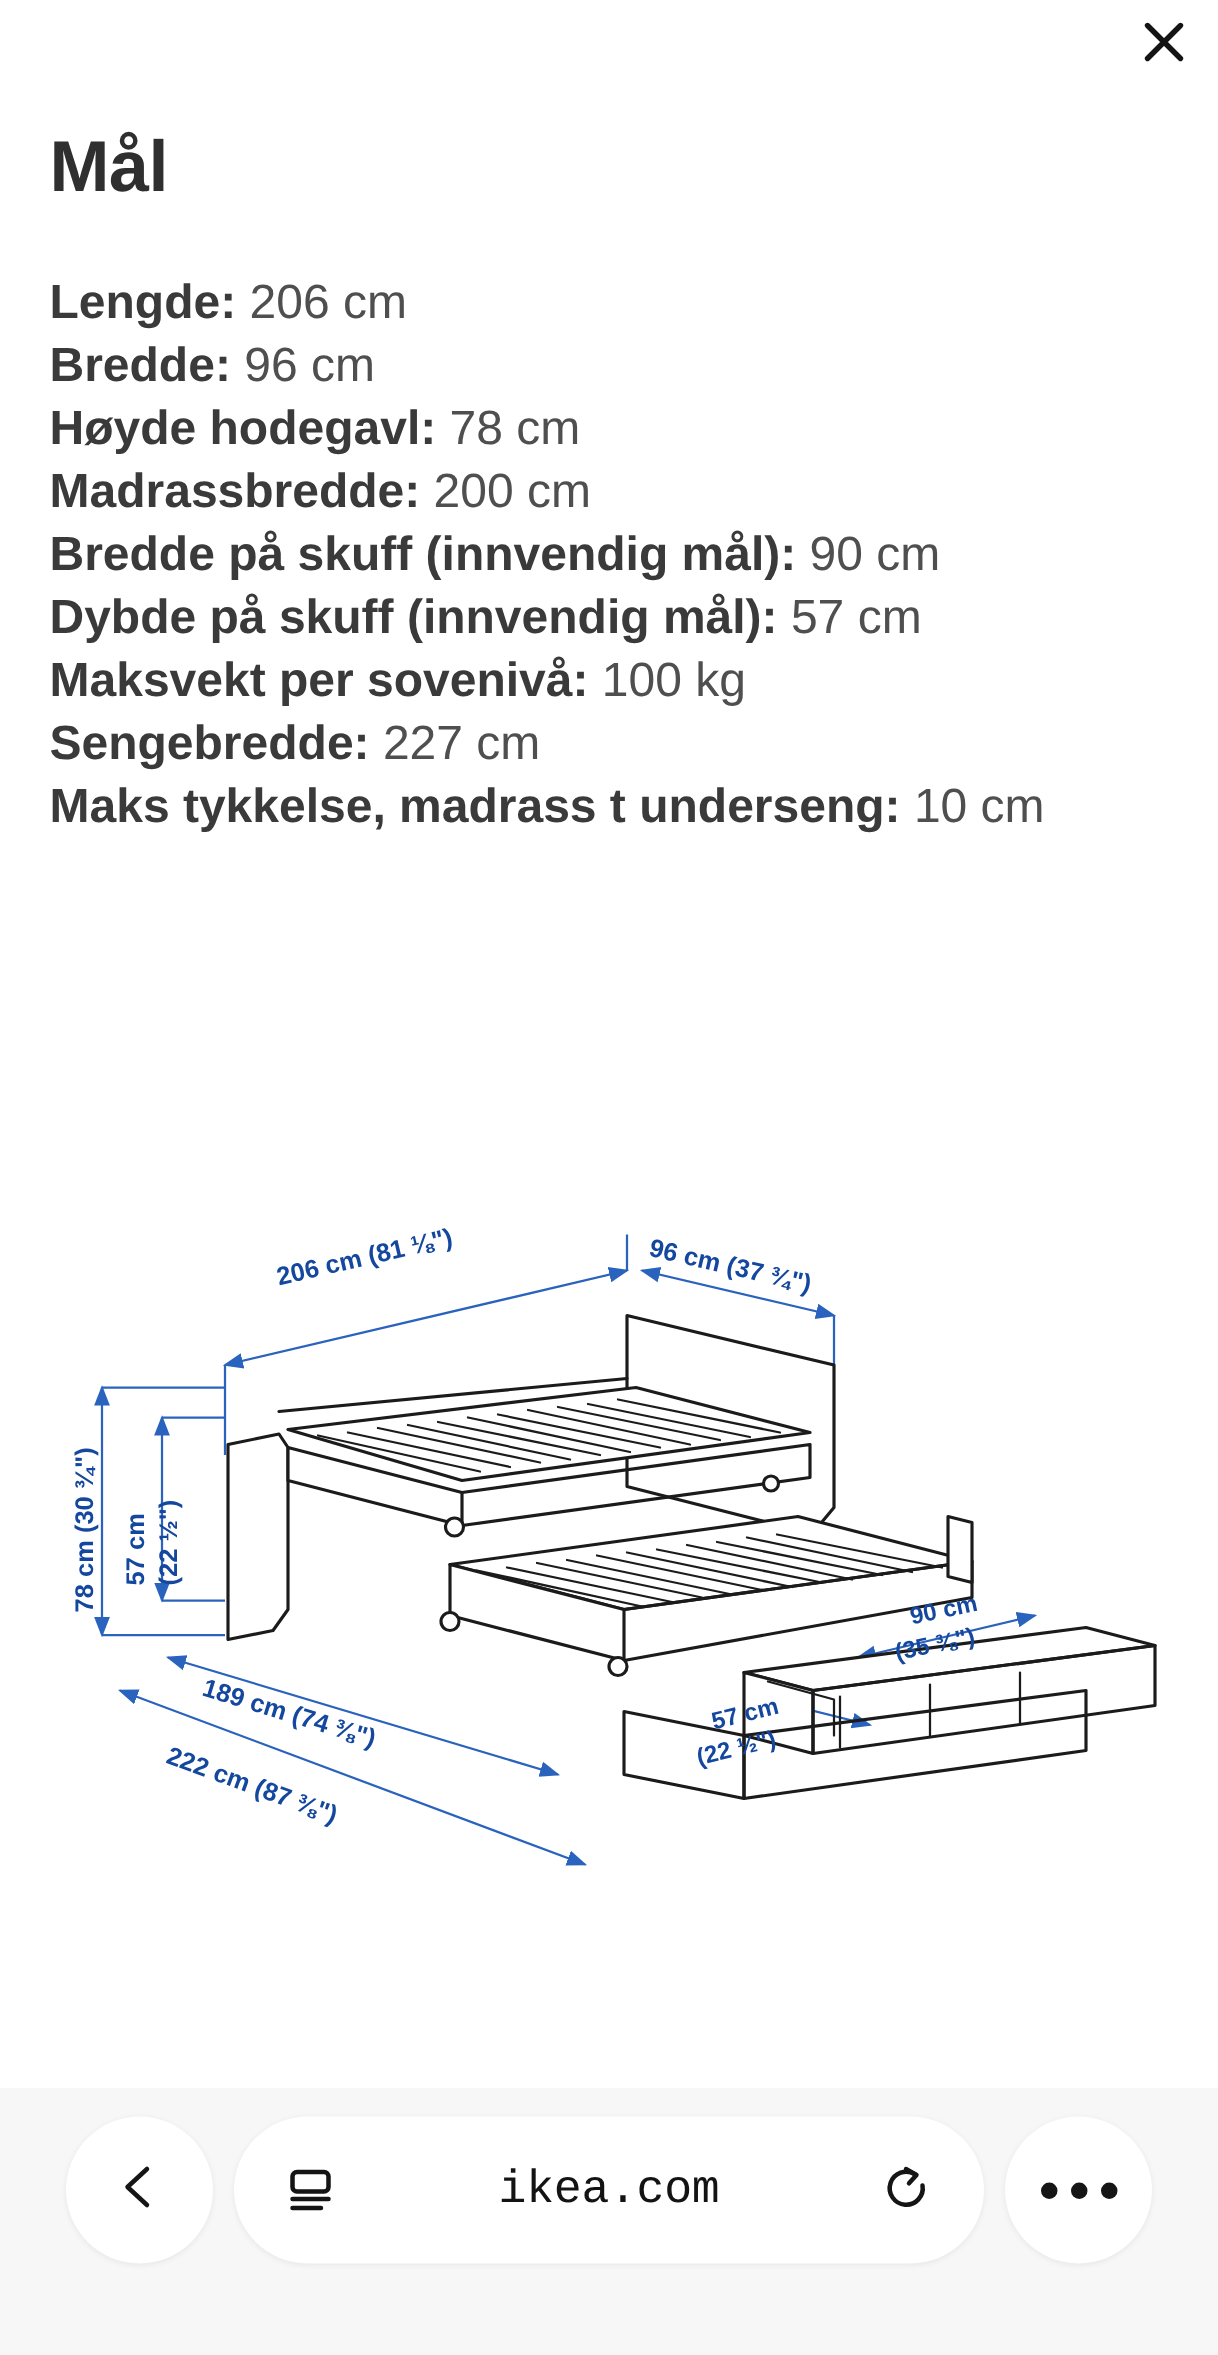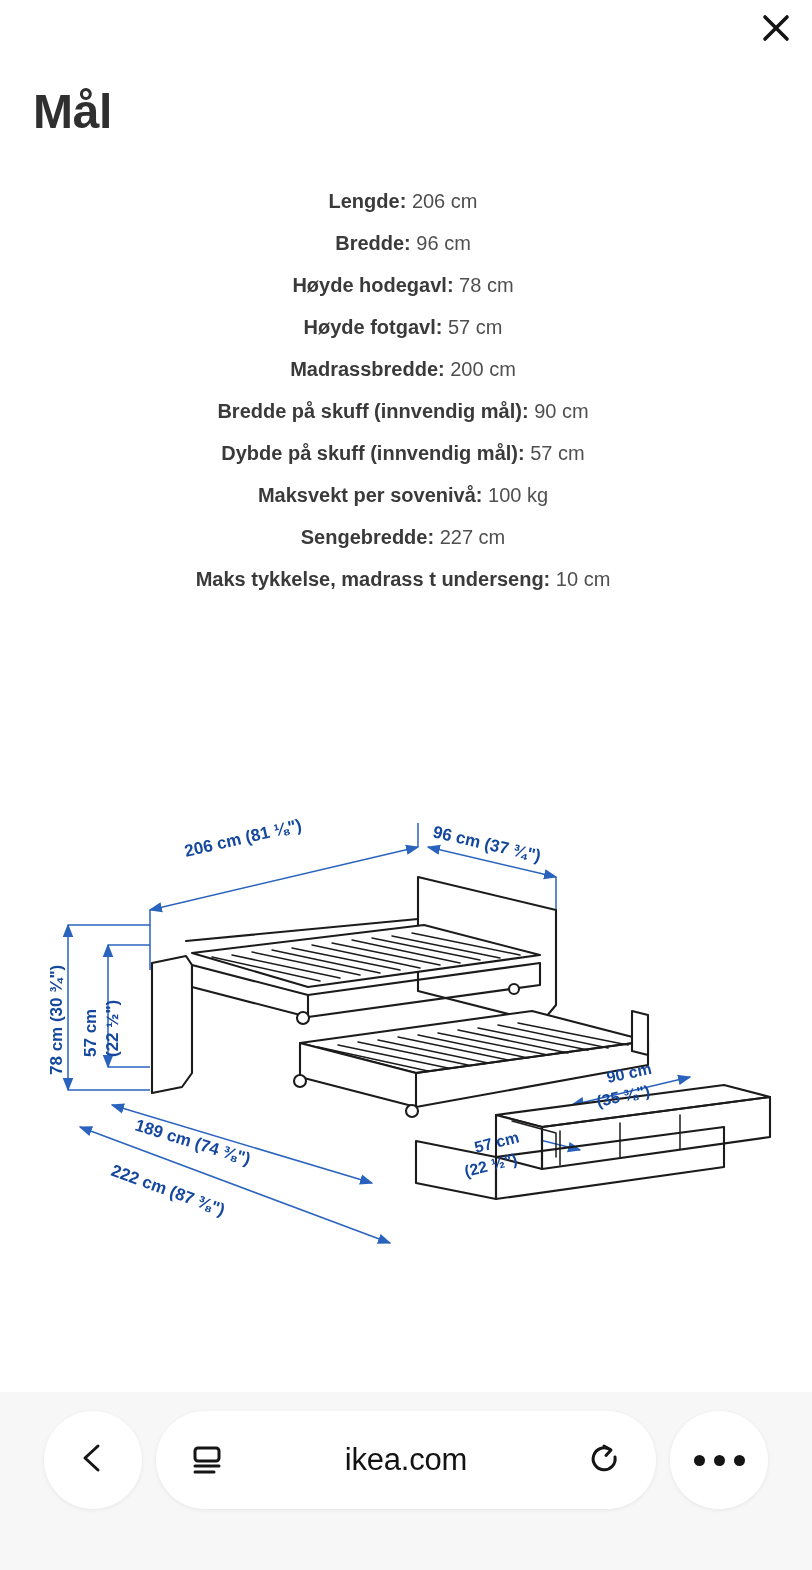--- a/index.html
+++ b/index.html
@@ -26,22 +26,22 @@
     font-size: 48px; font-weight: bold; color: #2f2f2f;
     letter-spacing: -0.3px; line-height: 1.1;
   }
 
   
   .spec-list {
     position: absolute; left: 33px; top: 180px;
     width: 740px;
   }
   .spec-row {
-    font-size: 20px; line-height: 42px;
-    color: #4a4a4a; white-space: nowrap; text-align: center;
+    font-size: 32px; line-height: 42px;
+    color: #4a4a4a; white-space: nowrap;
   }
   .spec-label { font-weight: bold; color: #3a3a3a; }
   .spec-value { font-weight: normal; color: #4f4f4f; }
 
   
   .diagram-wrap {
     position: absolute; left: 0; top: 805px;
     width: 812px; height: 530px;
   }
   .diagram-wrap svg { display: block; width: 812px; height: 530px; }
@@ -73,20 +73,21 @@
     box-shadow: 0 1px 4px rgba(0,0,0,0.07);
     cursor: pointer; flex: none;
   }
   .tb-pill {
     flex: 1; height: 98px; margin: 16px 14px;
     border-radius: 49px; background: #ffffff;
     display: flex; align-items: center; justify-content: space-between;
     padding: 0 34px;
     box-shadow: 0 1px 4px rgba(0,0,0,0.07);
     cursor: pointer;
+    font-family: Liberation Mono, monospace;
   }
   .tb-url {
     font-size: 31px; color: #131313; letter-spacing: -0.2px;
     flex: 1; text-align: center;
   }
   .tb-ico { display: flex; align-items: center; justify-content: center; flex: none; cursor: pointer; }
   .dots { display: flex; gap: 9px; align-items: center; }
   .dots i { width: 11px; height: 11px; border-radius: 50%; background: #151515; display: block; }
 </style>
 </head>
@@ -109,24 +110,20 @@
       <span class="spec-label">Lengde:</span>
       <span class="spec-value">206 cm</span>
     </div>
     <div class="spec-row">
       <span class="spec-label">Bredde:</span>
       <span class="spec-value">96 cm</span>
     </div>
     <div class="spec-row">
       <span class="spec-label">Høyde hodegavl:</span>
       <span class="spec-value">78 cm</span>
-    </div>
-    <div class="spec-row">
-      <span class="spec-label">Høyde fotgavl:</span>
-      <span class="spec-value">57 cm</span>
     </div>
     <div class="spec-row">
       <span class="spec-label">Madrassbredde:</span>
       <span class="spec-value">200 cm</span>
     </div>
     <div class="spec-row">
       <span class="spec-label">Bredde på skuff (innvendig mål):</span>
       <span class="spec-value">90 cm</span>
     </div>
     <div class="spec-row">

